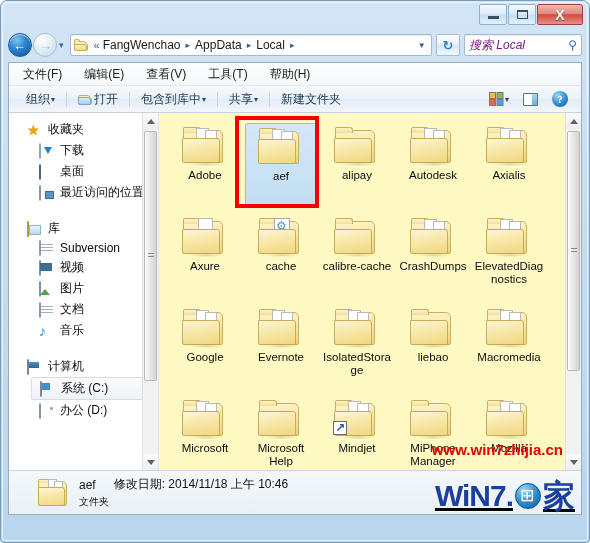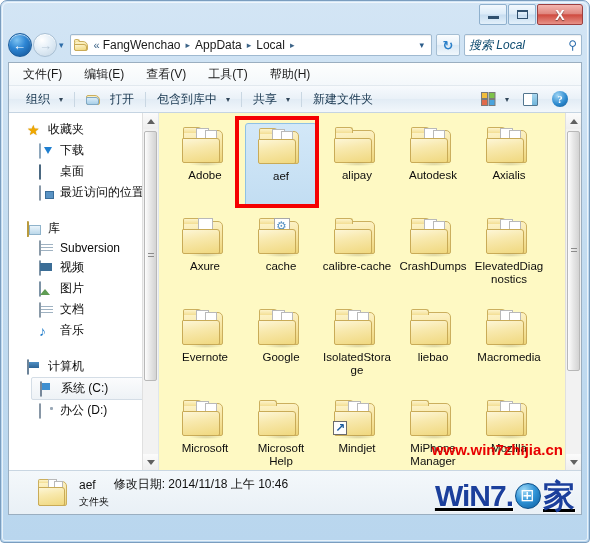--- a/index.html
+++ b/index.html
@@ -105,21 +105,21 @@
     background:linear-gradient(180deg,#fbfdfe 0%,#e8f1f9 50%,#dbe9f5 51%,#f0f7fc 100%);
     display:flex; align-items:center; justify-content:center;
     color:#2a7fc9; font-size:13px; font-weight:bold;
   }
   .searchbox {
     width:118px; height:22px; flex:none;
     background:#fff; border:1px solid #9fb9d0; border-radius:2px;
     display:flex; align-items:center; padding:0 4px;
     box-shadow: inset 0 1px 1px rgba(0,0,0,.07);
   }
-  .search-ph { flex:1; font-size:12px; font-style:italic; color:#0c4a6e; white-space:nowrap; }
+  .search-ph { flex:1; font-size:12px; font-style:italic; color:#701a75; white-space:nowrap; }
   .search-ico { color:#2f6fae; font-size:12px; }
 
   
   .client {
     margin-top:4px;
     height:453px;
     background:#fff;
     border:1px solid #9aaec0;
     display:flex; flex-direction:column;
     overflow:hidden;
@@ -134,21 +134,21 @@
   }
   .menu-item { font-size:12px; color:#1b1b1b; padding:2px 4px; white-space:nowrap; }
 
   
   .cmdbar {
     height:27px; flex:none;
     background:linear-gradient(180deg,#f7fafd 0%,#eaf1f8 48%,#e2ecf5 52%,#f2f7fb 100%);
     border-bottom:1px solid #c5d4e2;
     display:flex; align-items:center; padding:0 6px 0 10px; gap:0;
   }
-  .cmd { display:flex; align-items:center; gap:9px; font-size:12px; color:#17364f; padding:3px 7px; white-space:nowrap;justify-content:center; }
+  .cmd { display:flex; align-items:center; gap:1px; font-size:12px; color:#17364f; padding:3px 7px; white-space:nowrap;justify-content:center; }
   .cmd .ca { font-size:8px; color:#33475a; }
   .cmd-sep { width:1px; height:15px; background:#c9d7e3; margin:0 4px; }
   .cmd-spacer { flex:1; }
   .icn-open { width:15px; height:13px; position:relative; }
   .icn-views { width:15px; height:14px; position:relative; }
   .icn-pane { width:15px; height:13px; border:1px solid #51758f; background:#fff; position:relative; border-radius:1px; }
   .icn-pane:after { content:""; position:absolute; right:0; top:0; bottom:0; width:5px; background:linear-gradient(180deg,#a9d7ef,#6fb4da); }
   .icn-help {
     width:16px; height:16px; border-radius:50%;
     background: radial-gradient(circle at 35% 28%, #9fd5f5 0%, #2e8bd0 55%, #0f5590 100%);
@@ -717,35 +717,35 @@
           <div class="tile">
             <div class="tile-inner">
               <div class="folder">
                 <div class="f-back"></div>
                   <div class="f-tab"></div>
                 <div class="f-paper1"></div>
                   <div class="f-paper2"></div>
                 <div class="f-front"></div>
                   <div class="f-shadow"></div>
               </div>
+              <div class="tile-label">Google</div>
+            </div>
+          </div>
+
+          <div class="tile">
+            <div class="tile-inner">
+              <div class="folder">
+                <div class="f-back"></div>
+                  <div class="f-tab"></div>
+                <div class="f-paper1"></div>
+                  <div class="f-paper2"></div>
+                <div class="f-front"></div>
+                  <div class="f-shadow"></div>
+              </div>
               <div class="tile-label">Evernote</div>
-            </div>
-          </div>
-
-          <div class="tile">
-            <div class="tile-inner">
-              <div class="folder">
-                <div class="f-back"></div>
-                  <div class="f-tab"></div>
-                <div class="f-paper1"></div>
-                  <div class="f-paper2"></div>
-                <div class="f-front"></div>
-                  <div class="f-shadow"></div>
-              </div>
-              <div class="tile-label">Google</div>
             </div>
           </div>
 
           <div class="tile">
             <div class="tile-inner">
               <div class="folder">
                 <div class="f-back"></div>
                   <div class="f-tab"></div>
                 <div class="f-paper1"></div>
                   <div class="f-paper2"></div>

